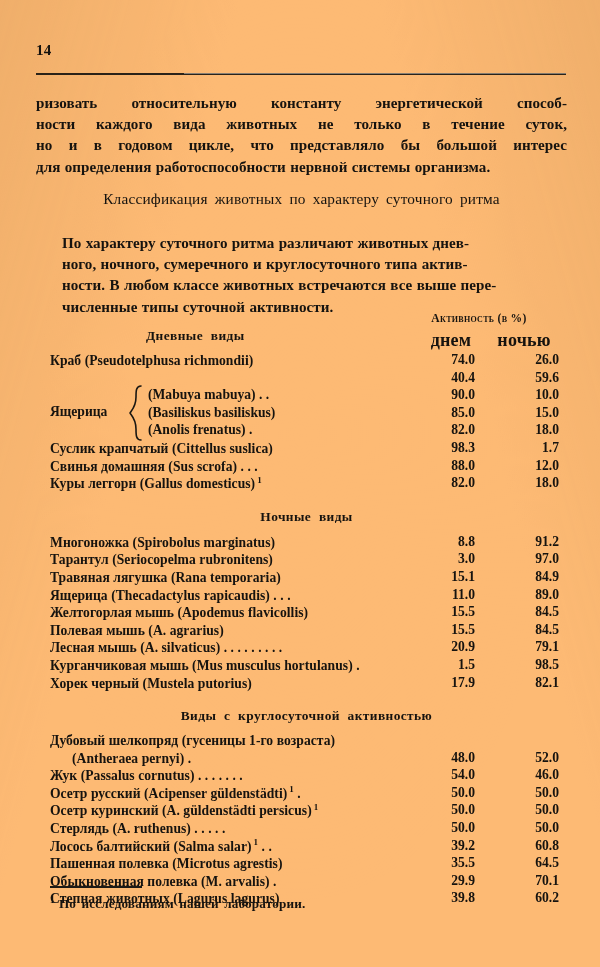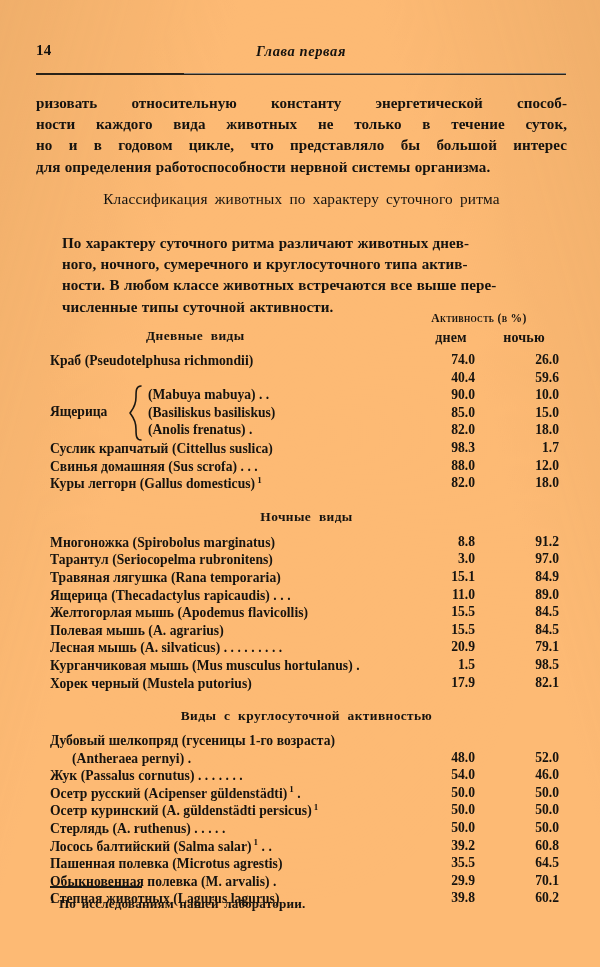--- a/index.html
+++ b/index.html
@@ -138,21 +138,21 @@
     top: 0;
     width: 172px;
     text-align: center;
     font-size: 11.6px;
     letter-spacing: .3px;
   }
   .sc { font-variant: small-caps; }
   .colhead .sub {
     position: absolute;
     top: 18px;
-    font-size: 14px;
+    font-size: 18px;
     text-align: center;
     letter-spacing: .2px;
   }
   .colhead .sub.day   { right: 86px; width: 60px; }
   .colhead .sub.night { right: 6px;  width: 74px; text-align: center; }
 
   .grouphead {
     text-align: center;
     font-size: 13.4px;
     letter-spacing: .4px;
@@ -249,21 +249,20 @@
   }
 </style>
 </head>
 <body>
 
 <div class="page">
   <div class="content">
 
     <div class="runhead">
       <span class="folio">14</span>
-      <span class="chaptitle">Глава первая</span>
     </div>
     <div class="rule"></div>
 
     <div class="para p1">
       <div>ризовать относительную константу энергетической способ-</div>
       <div>ности каждого вида животных не только в течение суток,</div>
       <div>но и в годовом цикле, что представляло бы большой интерес</div>
       <div class="lastline">для определения работоспособности нервной системы организма.</div>
     </div>
 

